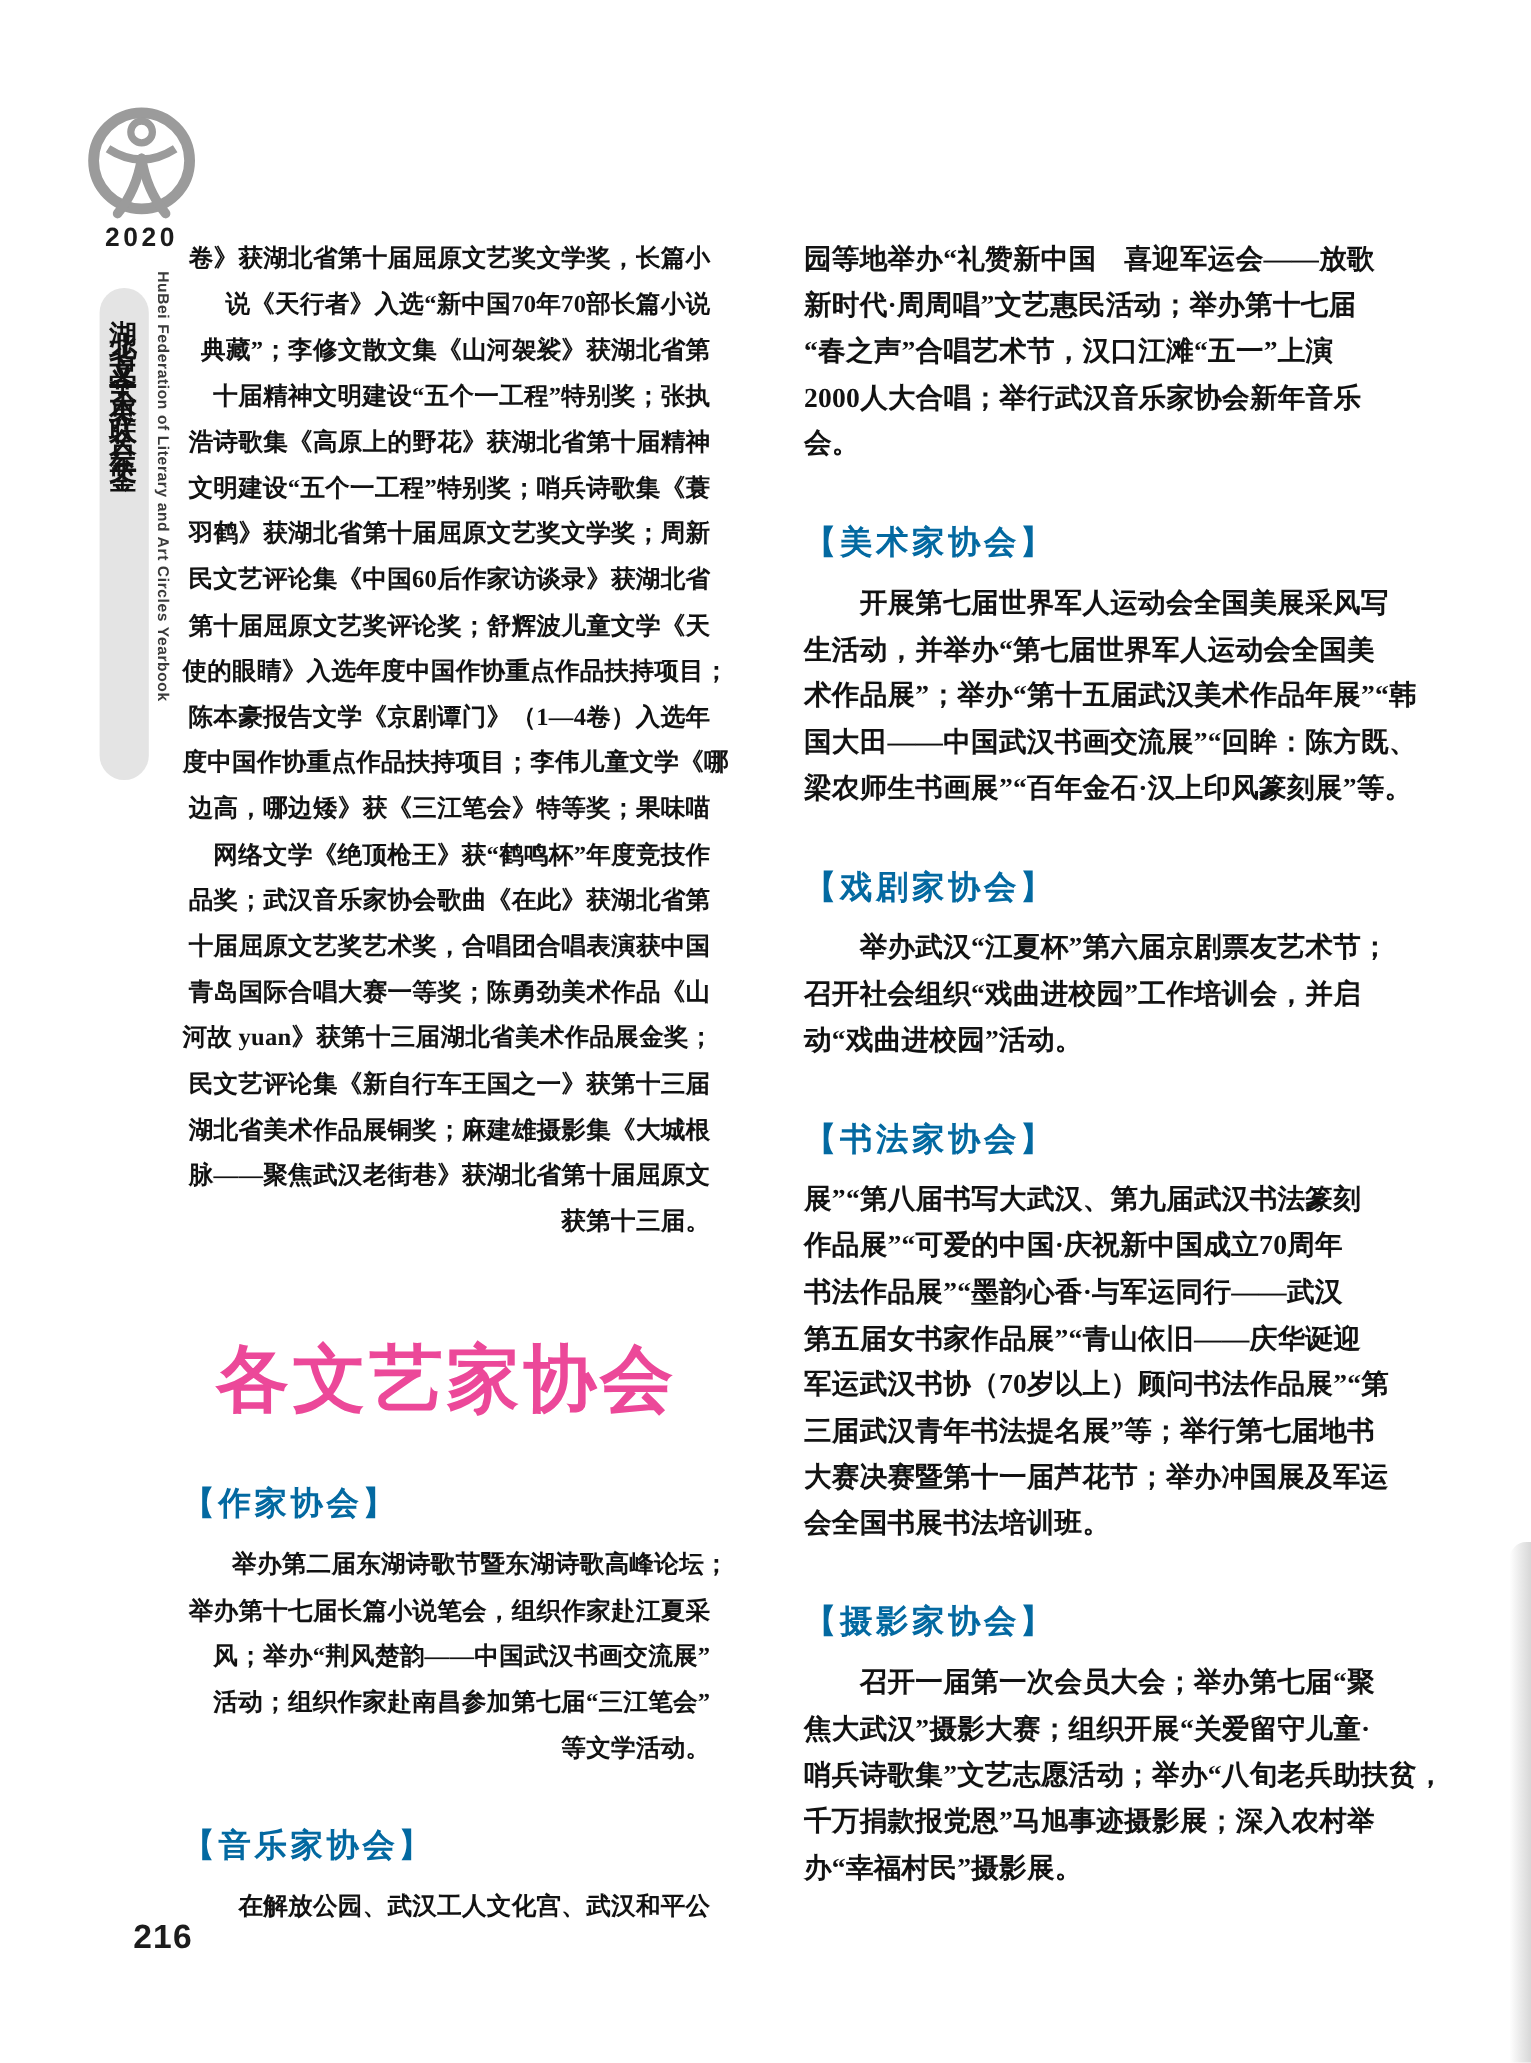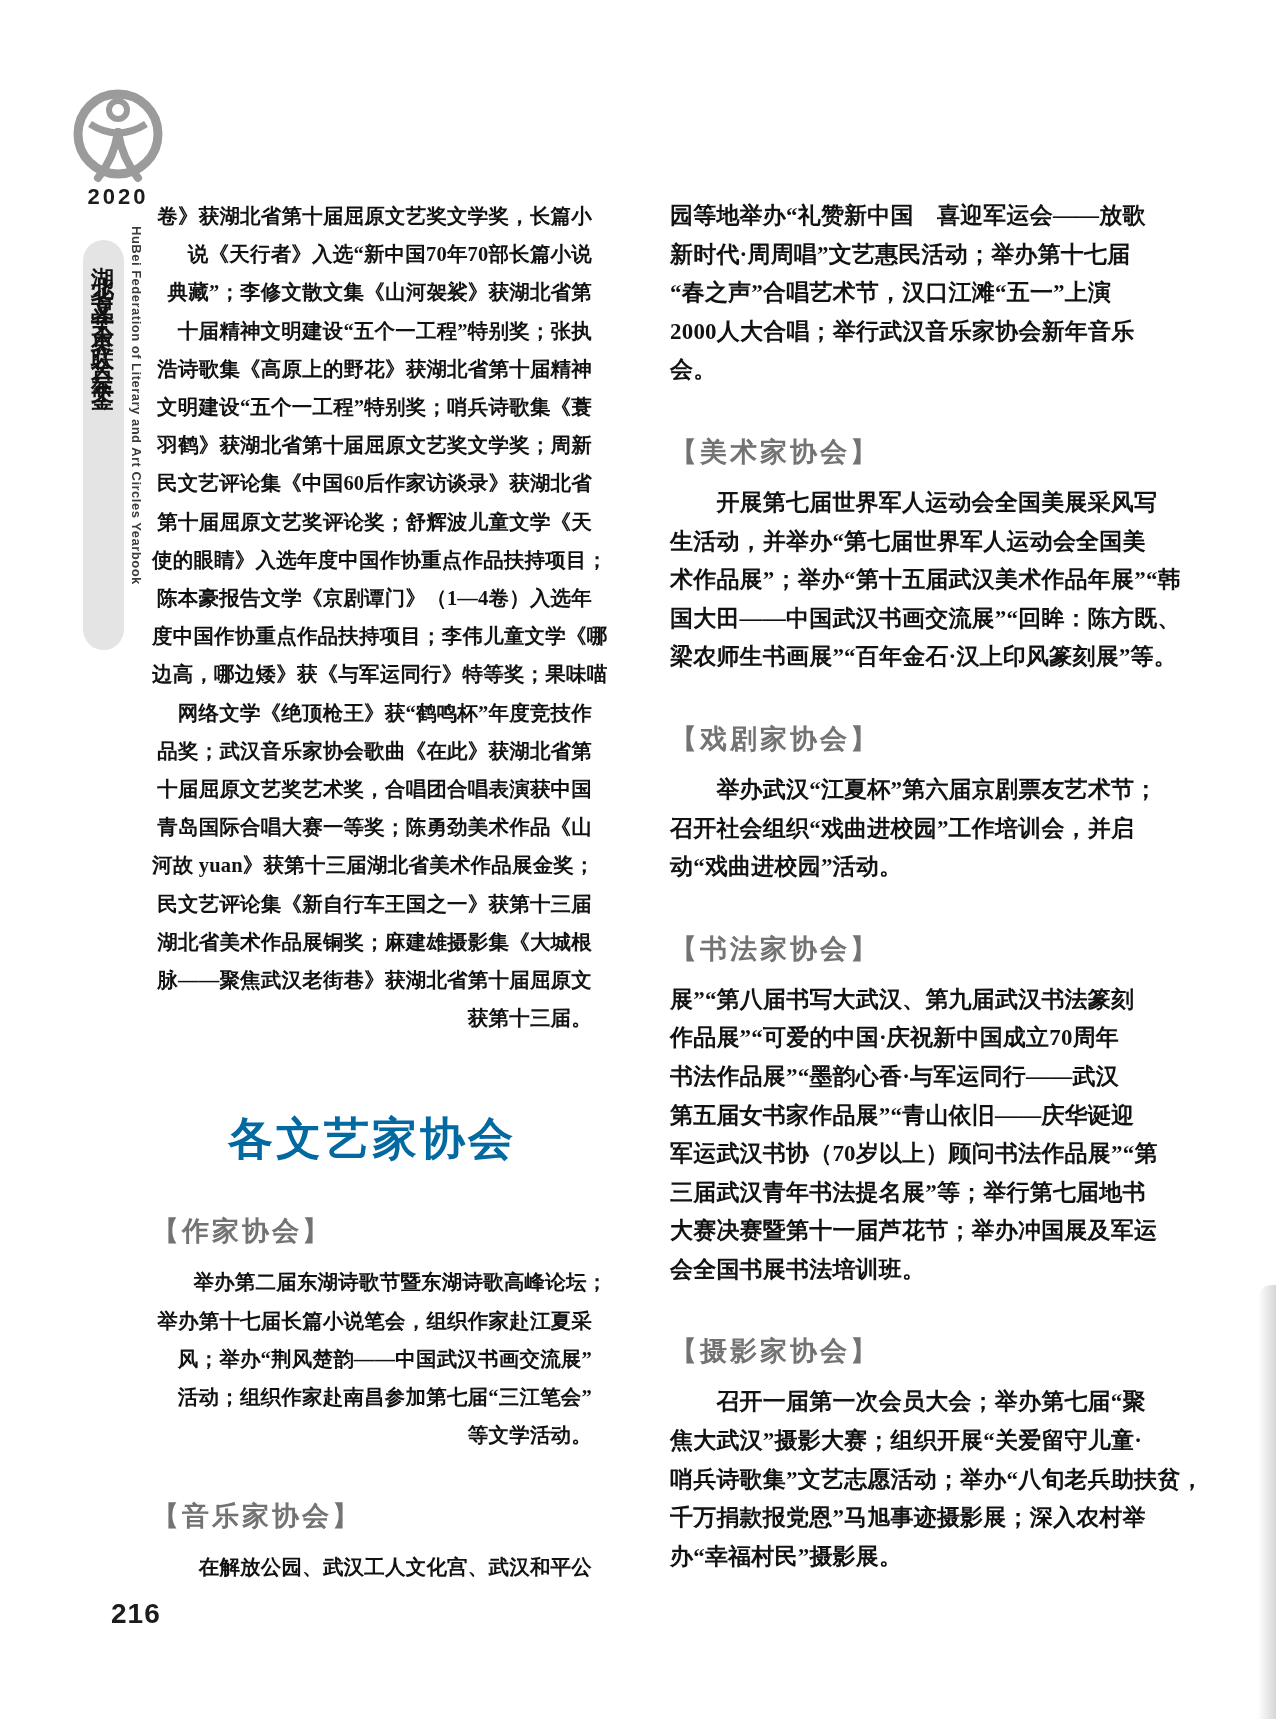--- a/index.html
+++ b/index.html
@@ -49,26 +49,26 @@
   .body-line {
     font-weight:bold; white-space:nowrap;
   }
   .col-left  .body-line { font-size:20.5px; line-height:38.2px; letter-spacing:0.2px;text-align:right; }
   .col-right .body-line { font-size:23px;   line-height:38.6px; letter-spacing:0.2px; }
 
   .main-heading {
     margin-top:72px; margin-bottom:26px;
     text-align:center;
     font-family:"Liberation Sans","DejaVu Sans",sans-serif;
-    font-weight:bold; font-size:45px; letter-spacing:3px; color:#0369a1;
+    font-weight:bold; font-size:61px; letter-spacing:3px; color:#ec4899;
   }
   .sec-title {
     margin-top:44px; margin-bottom:14px;
     font-family:"Liberation Sans","DejaVu Sans",sans-serif;
-    font-weight:bold; font-size:27px; letter-spacing:3px; color:#737373;
+    font-weight:bold; font-size:27px; letter-spacing:3px; color:#0369a1;
     white-space:nowrap;
   }
 
   
   .page-number {
     position:absolute; left:111px; top:1598px;
     font-family:"Liberation Sans","DejaVu Sans",sans-serif;
     font-weight:bold; font-size:28px; color:#1c1c1c; letter-spacing:1px;
   }
 
@@ -107,21 +107,21 @@
         <div class="body-line">典藏”；李修文散文集《山河袈裟》获湖北省第</div>
         <div class="body-line">十届精神文明建设“五个一工程”特别奖；张执</div>
         <div class="body-line">浩诗歌集《高原上的野花》获湖北省第十届精神</div>
         <div class="body-line">文明建设“五个一工程”特别奖；哨兵诗歌集《蓑</div>
         <div class="body-line">羽鹤》获湖北省第十届屈原文艺奖文学奖；周新</div>
         <div class="body-line">民文艺评论集《中国60后作家访谈录》获湖北省</div>
         <div class="body-line">第十届屈原文艺奖评论奖；舒辉波儿童文学《天</div>
         <div class="body-line">使的眼睛》入选年度中国作协重点作品扶持项目；</div>
         <div class="body-line">陈本豪报告文学《京剧谭门》（1—4卷）入选年</div>
         <div class="body-line">度中国作协重点作品扶持项目；李伟儿童文学《哪</div>
-        <div class="body-line">边高，哪边矮》获《与军运同行》特等奖；果味喵</div>
+        <div class="body-line">边高，哪边矮》获《三江笔会》特等奖；果味喵</div>
         <div class="body-line">网络文学《绝顶枪王》获“鹤鸣杯”年度竞技作</div>
         <div class="body-line">品奖；武汉音乐家协会歌曲《在此》获湖北省第</div>
         <div class="body-line">十届屈原文艺奖艺术奖，合唱团合唱表演获中国</div>
         <div class="body-line">青岛国际合唱大赛一等奖；陈勇劲美术作品《山</div>
         <div class="body-line">河故 yuan》获第十三届湖北省美术作品展金奖；</div>
         <div class="body-line">民文艺评论集《新自行车王国之一》获第十三届</div>
         <div class="body-line">湖北省美术作品展铜奖；麻建雄摄影集《大城根</div>
         <div class="body-line">脉——聚焦武汉老街巷》获湖北省第十届屈原文</div>
         <div class="body-line">获第十三届。</div>
       </div>

